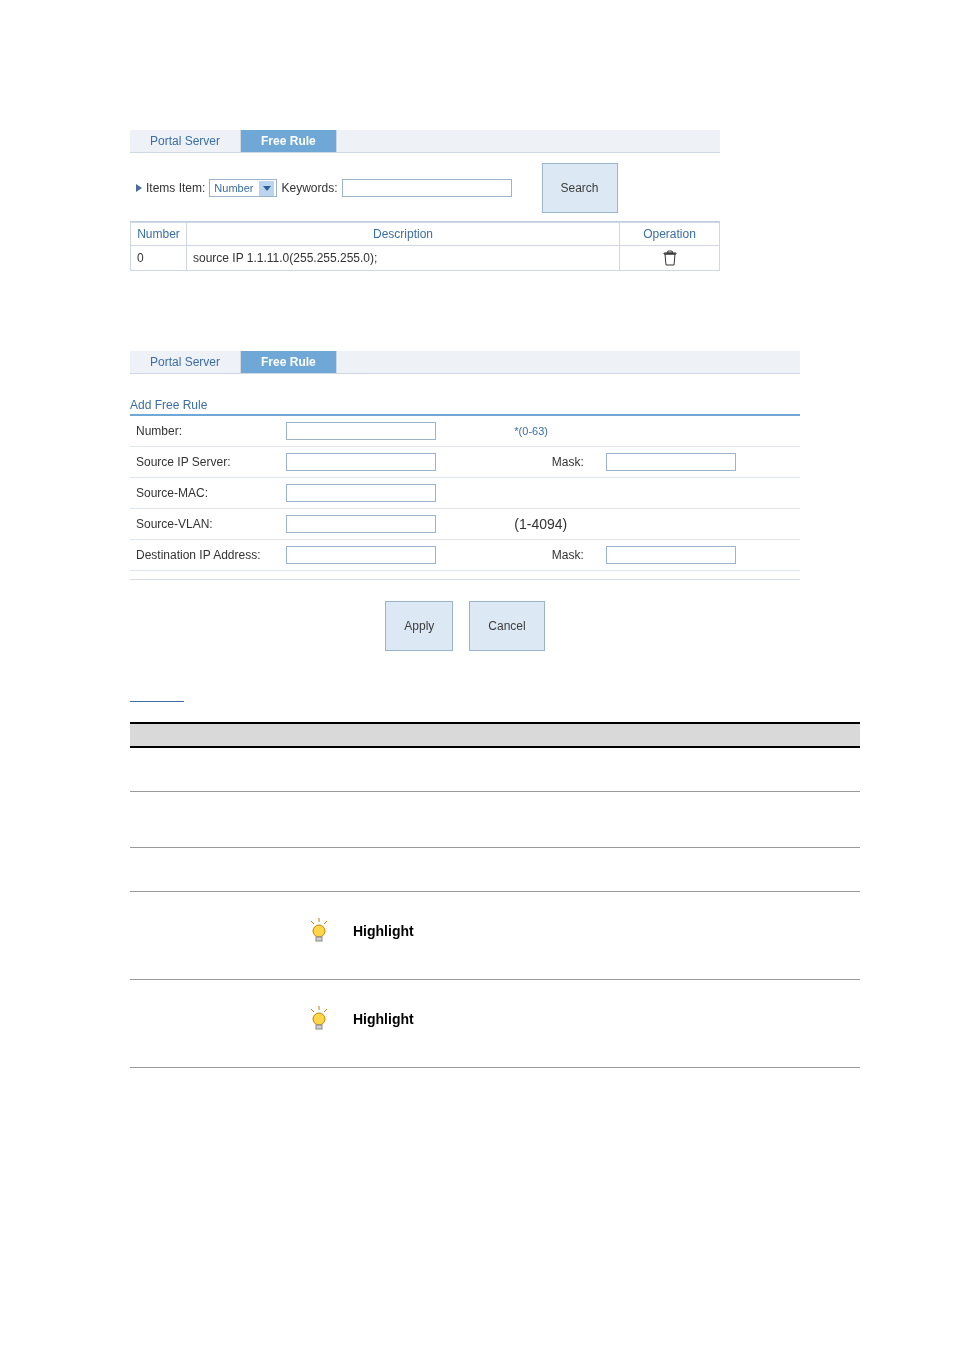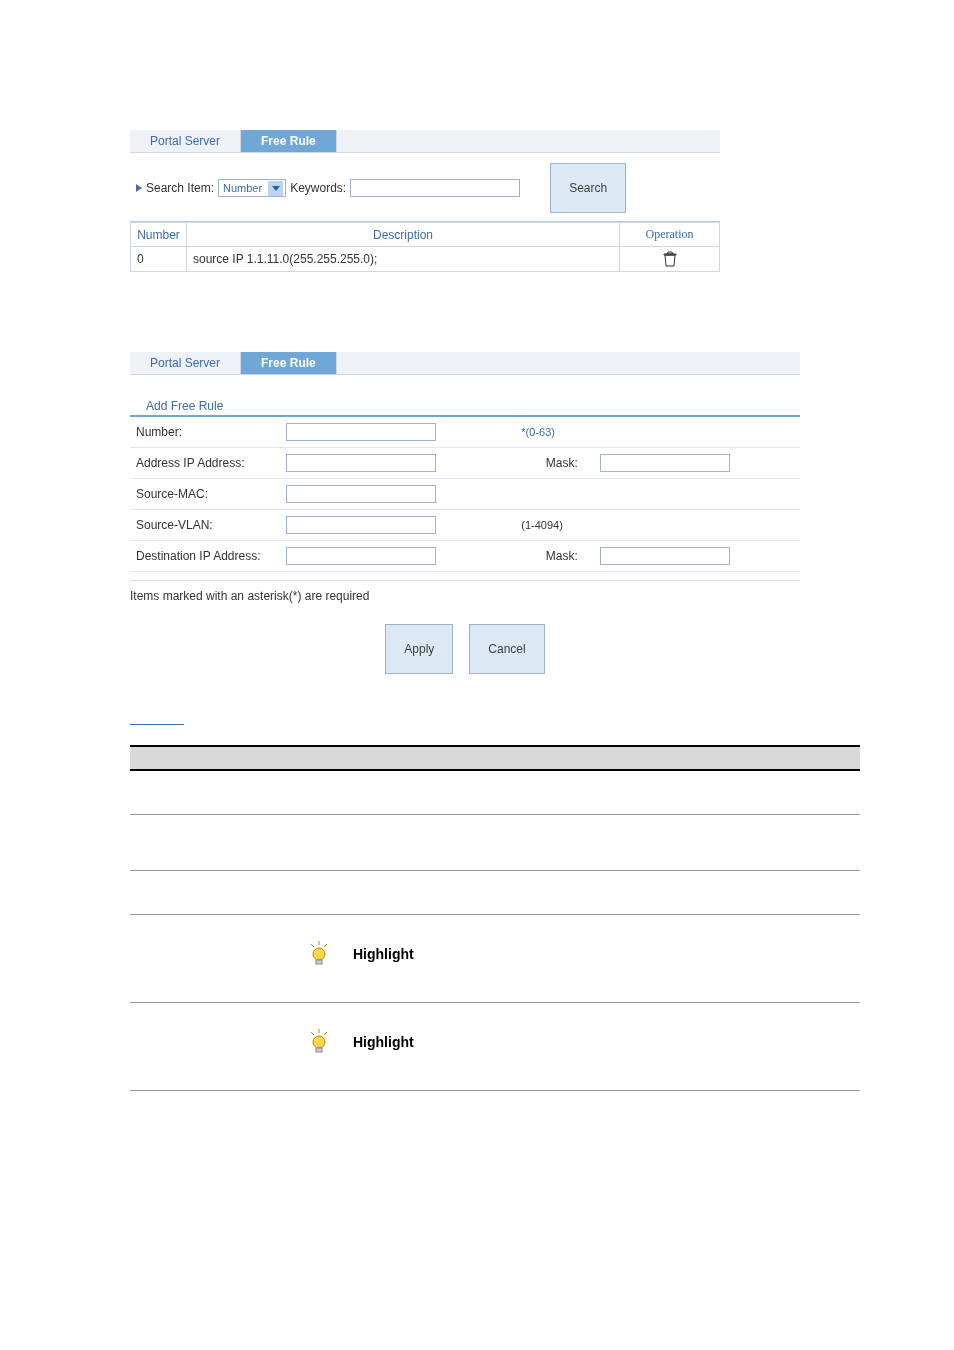--- a/index.html
+++ b/index.html
@@ -106,21 +106,21 @@
   
   .fig2 { margin: 80px 0 0 130px; width: 670px; }
   .tabs2 {
     display: flex;
     background: #eef2f6;
     border-bottom: 1px solid #cfd8e2;
   }
   .section-title {
     color: #3a6ea5;
     font-size: 12px;
-    margin: 24px 0 2px 16px;
+    margin: 24px 0 2px 0;
   }
   .blue-rule {
     border: none;
     border-top: 2px solid #6fa8d6;
     margin: 0 0 0 0;
   }
   table.form { width: 100%; border-collapse: collapse; }
   table.form tr { border-bottom: 1px solid #e0e6ee; }
   table.form td { padding: 6px 6px; font-size: 12px; vertical-align: middle; }
   table.form td.lbl { width: 150px; }
@@ -134,21 +134,21 @@
     display:inline-flex;
     border:1px solid #9cb3cc;
     height:18px;
     width:150px;
     background:#fff;
     align-items:center;
     justify-content:flex-end;
     padding-right:1px;
   }
   .star-note { color: #3a6ea5; font-size: 11px; }
-  .hint-note { color:#333; font-size:11px; }
+  .hint-note { color:#333; font-size:14px; }
   .req-note { font-size: 12px; color:#333; margin: 6px 0 10px 0;}
   .btnrow { text-align: center; display:flex; justify-content:center; gap:16px;margin-top:21px;}
   .thin-rule { border:none; border-top:1px solid #d8dde4; margin:8px 0;}
   
   .hr-short {
     width: 54px;
     border: none;
     border-top: 1px solid #3a6ea5;
     margin: 50px 0 20px 130px;
   }
@@ -185,38 +185,38 @@
 </head>
 <body>
 
 <div class="figure-wrap">
   <div class="tabs">
     <div class="tab">Portal Server</div>
     <div class="tab active">Free Rule</div>
   </div>
   <div class="searchbar">
     <span class="tri-icon"></span>
-    <span>Search Item:</span>
+    <span>Items Item:</span>
     <span class="select">
       <span class="sel-text">Number</span>
       <span class="sel-caret">
           <span class="caret-down"></span>
         </span>
     </span>
     <span>Keywords:</span>
     <input class="textin" style="width: 170px;">
     <span style="flex:0 0 22px;"></span>
     <span class="btn">Search</span>
   </div>
   <table class="grid">
     <tbody>
         <tr>
       <th style="width:56px;">Number</th>
       <th>Description</th>
-      <th style="width:100px;font-family:Liberation Serif, serif;">Operation</th>
+      <th style="width:100px;">Operation</th>
     </tr>
     <tr>
       <td>0</td>
       <td>source IP 1.1.11.0(255.255.255.0);</td>
       <td class="col-op">
         <span class="trash-icon">
           <svg width="14" height="16" viewBox="0 0 14 16">
                 <path d="M2 4h10l-1 11H3L2 4zm3-3h4l1 2H4l1-2zM1 3h12v1H1z" fill="none" stroke="#333" stroke-width="1"></path>
               </svg>
         </span>
@@ -235,21 +235,21 @@
   <hr class="blue-rule">
   <table class="form">
     <tbody>
         <tr>
       <td class="lbl">Number:</td>
       <td><input class="formin" style=""></td>
       <td><span class="star-note">*(0-63)</span></td>
       <td></td>
     </tr>
     <tr>
-      <td class="lbl">Address IP Address:</td>
+      <td class="lbl">Source IP Server:</td>
       <td><input class="formin" style=""></td>
       <td style="text-align:right; padding-right:16px;"><span>Mask:</span></td>
       <td><input class="formin" style="width: 130px;"></td>
     </tr>
     <tr>
       <td class="lbl">Source-MAC:</td>
       <td><input class="formin" style=""></td>
       <td></td>
           <td></td>
     </tr>
@@ -261,21 +261,20 @@
     </tr>
     <tr>
       <td class="lbl">Destination IP Address:</td>
       <td><input class="formin" style=""></td>
       <td style="text-align:right; padding-right:16px;"><span>Mask:</span></td>
       <td><input class="formin" style="width: 130px;"></td>
     </tr>
   </tbody>
     </table>
   <hr class="thin-rule">
-  <div class="req-note">Items marked with an asterisk(*) are required</div>
   <div class="btnrow">
     <span class="btn">Apply</span>
     <span class="btn">Cancel</span>
   </div>
 </div>
 
 <hr class="hr-short">
 
 <table class="desc-table">
   <tbody>

